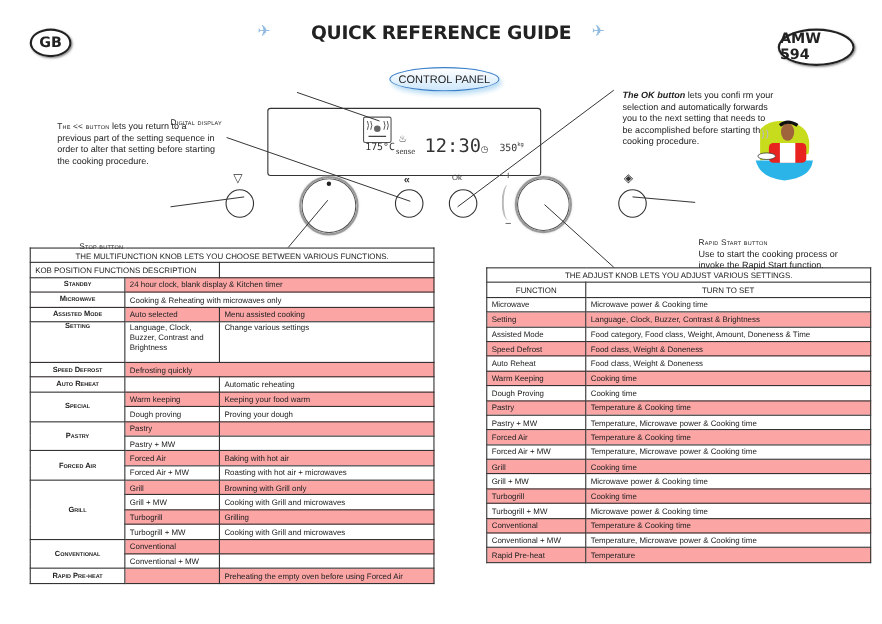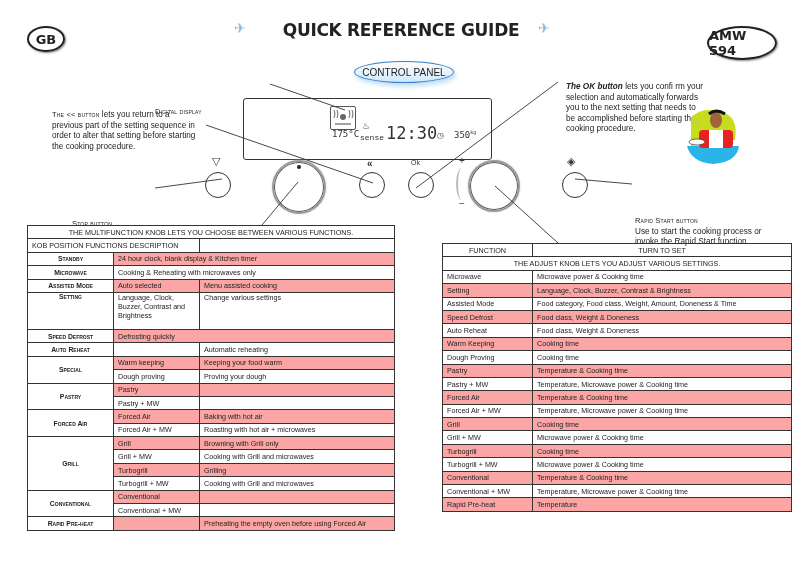--- a/index.html
+++ b/index.html
@@ -72,21 +72,21 @@
 
 <div id="display" class="abs">
   <div class="abs" style="left:86px;top:7px;width:24px;height:22px;border:1px solid #555;border-radius:2px;">
     <svg width="24" height="22" viewBox="0 0 24 22">
         <path d="M3 3 q2 4 0 8 M6 3 q2 4 0 8 M18 3 q2 4 0 8 M21 3 q2 4 0 8" stroke="#444" fill="none" stroke-width="0.8"></path>
         <circle cx="12" cy="10" r="3" fill="#666"></circle>
         <line x1="4" y1="17" x2="20" y2="17" stroke="#444"></line>
       </svg>
   </div>
   <div class="abs lcd" style="left:88px;top:30px;font-size:9px;">175°C</div>
-  <div class="abs lcd" style="left:116px;top:34px;font-size:8px;font-family:Liberation Mono, monospace;">sense</div>
+  <div class="abs lcd" style="left:116px;top:34px;font-size:8px;font-family:Liberation Serif, serif;">sense</div>
   <div class="abs" style="left:118px;top:22px;font-size:9px;color:#444;">♨</div>
   <div class="abs lcd" style="left:142px;top:24px;font-size:17px;">12:30</div>
   <div class="abs" style="left:193px;top:32px;font-size:8px;color:#444;">◷</div>
   <div class="abs lcd" style="left:210px;top:30px;font-size:9px;"><span>350</span><sup style="font-size:5px;">kg</sup></div>
 </div>
 
 <div class="abs btnlabel" style="left:212px;top:155px;font-size:11px;">▽</div>
 <div class="abs btn" style="left:205px;top:172px;width:24px;height:24px;"></div>
 
 <div class="abs knob" style="left:272px;top:160px;width:50px;height:50px;">
@@ -221,26 +221,26 @@
 </tbody>
   </table>
 
 <table id="t2" class="abs">
   <colgroup>
       <col style="width:90px">
       <col>
     </colgroup>
   <tbody>
       <tr>
+        <td colspan="2" class="hdr">THE ADJUST KNOB  LETS YOU ADJUST VARIOUS SETTINGS.</td>
+      </tr>
+  <tr>
         <td class="hdr">FUNCTION</td>
         <td class="hdr">TURN TO SET</td>
       </tr>
-  <tr>
-        <td colspan="2" class="hdr">THE ADJUST KNOB  LETS YOU ADJUST VARIOUS SETTINGS.</td>
-      </tr>
   </tbody>
     <tbody id="t2body">
       <tr>
         <td>Microwave</td>
         <td>Microwave power &amp; Cooking time</td>
       </tr>
       <tr class="blue">
         <td>Setting</td>
         <td>Language, Clock, Buzzer, Contrast &amp; Brightness</td>
       </tr>

